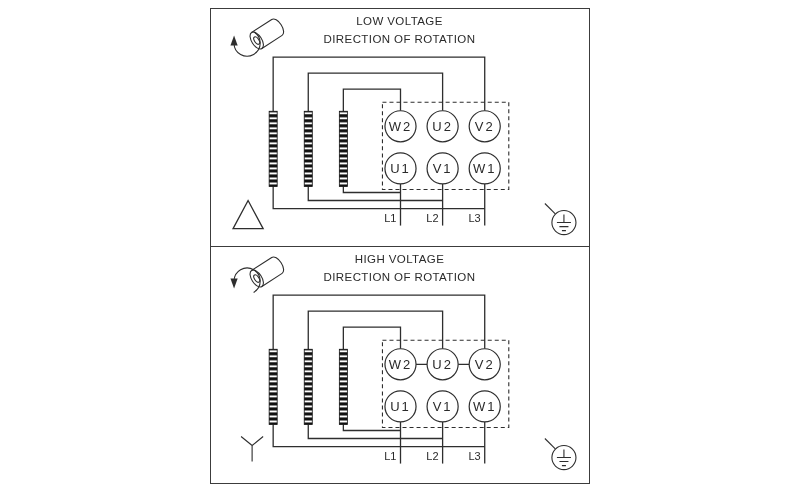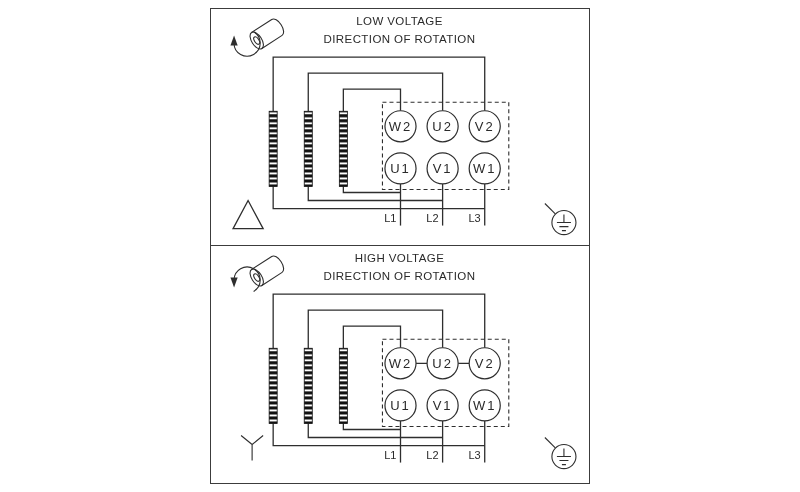--- a/index.html
+++ b/index.html
@@ -4,21 +4,21 @@
 <style>
   html,body{margin:0;padding:0;}
   body{
     width:800px;height:492px;position:relative;overflow:hidden;
     background:#ffffff;
     font-family:"Liberation Sans", sans-serif;
   }
   .sheet{
     position:absolute;left:210px;top:8px;width:380px;height:476px;
     box-sizing:border-box;border:1.5px solid #3c3c3c;background:#fff;
-    display:flex;flex-direction:column;justify-content:flex-end;
+    display:flex;flex-direction:column;
   }
   .panel{flex:1;position:relative;}
   .panel-top{border-bottom:1.5px solid #3c3c3c;}
   .panel svg{display:block;width:100%;height:100%;}
   svg text{fill:#2a2a2a;}
   .title{font-size:11.5px;letter-spacing:.4px;text-anchor:middle;}
   .tlabel{font-size:13px;letter-spacing:2px;text-anchor:middle;}
   .llabel{font-size:11px;text-anchor:end;}
   .wire{fill:none;stroke:#2e2e2e;stroke-width:1.3;}
   .thin{fill:none;stroke:#2e2e2e;stroke-width:1.1;}

